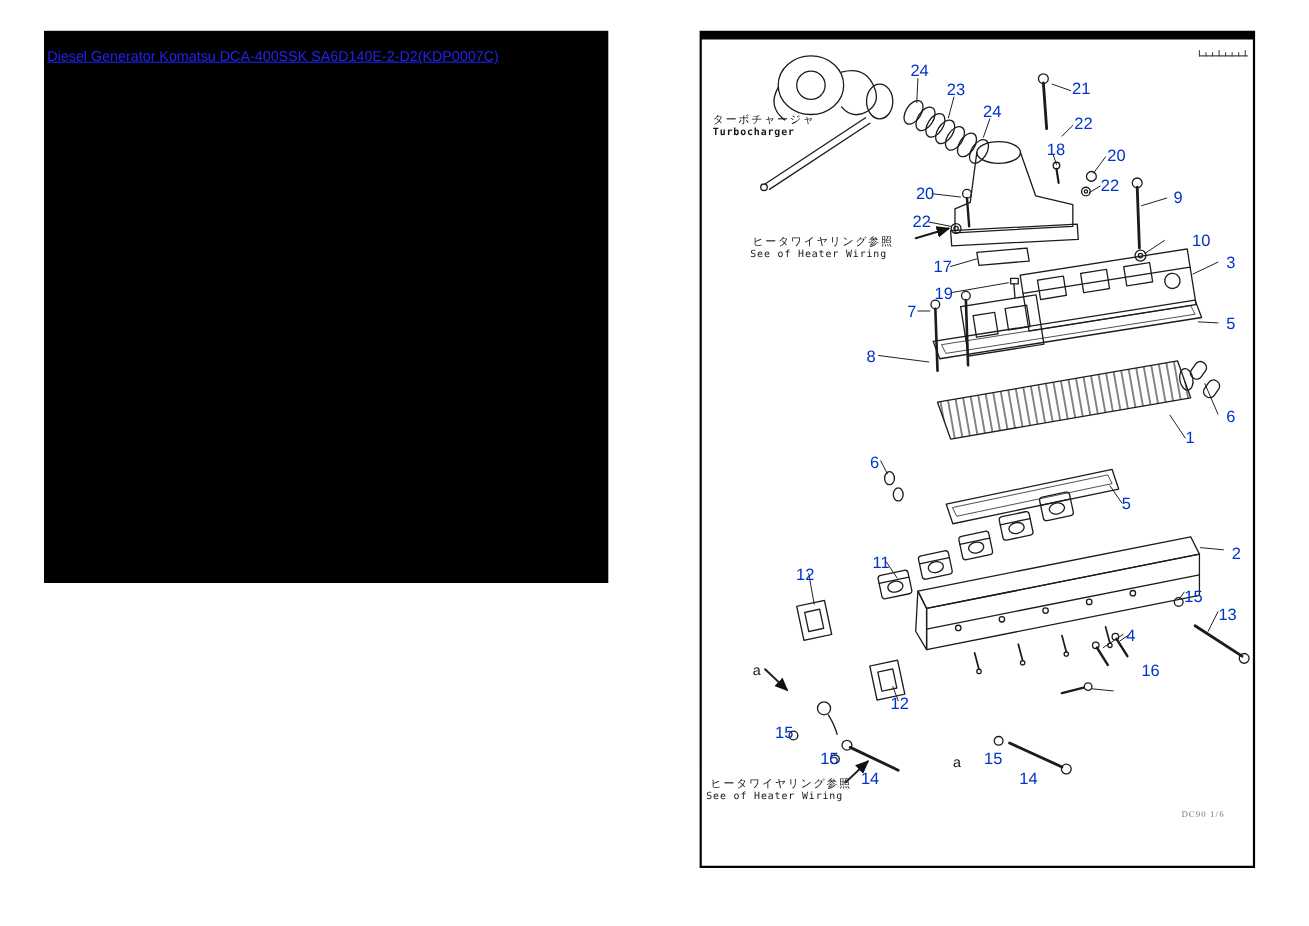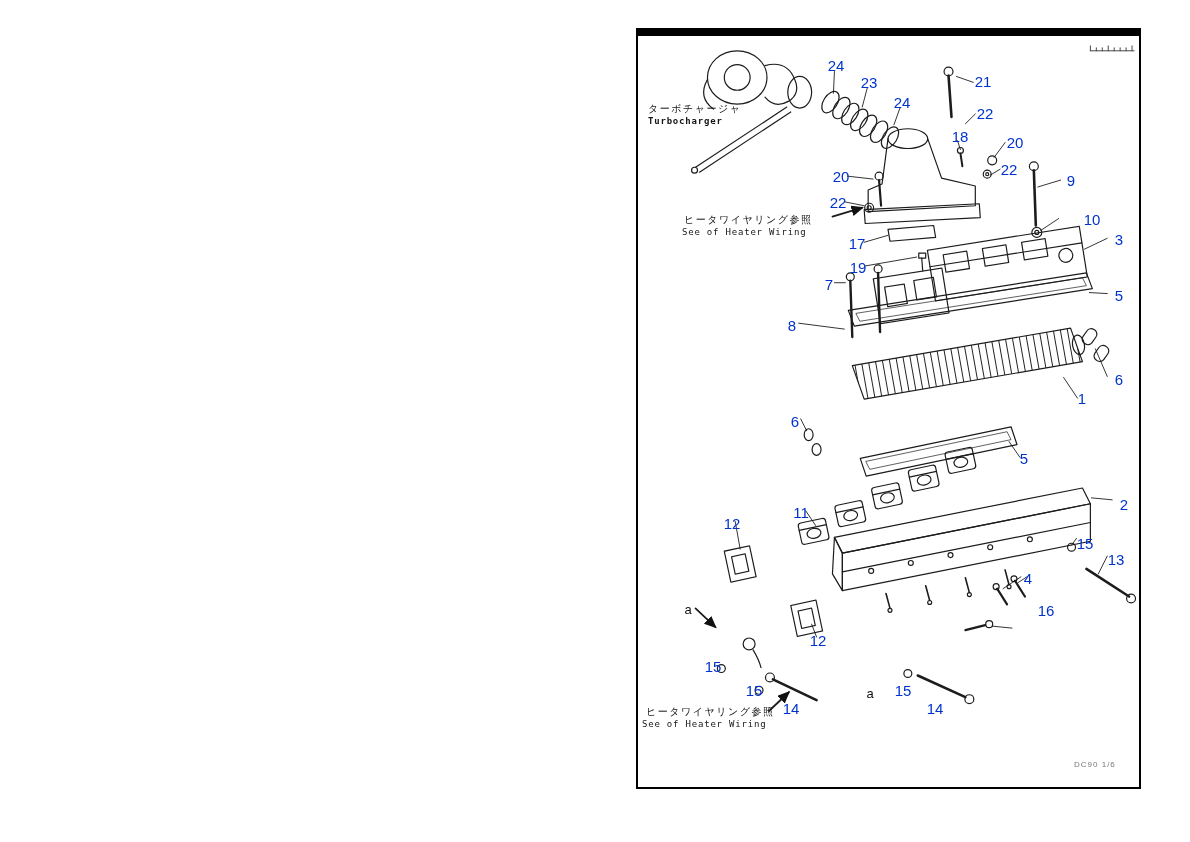--- a/index.html
+++ b/index.html
@@ -18,31 +18,34 @@
   .jp{font-family:Liberation Serif, serif;font-size:10px;letter-spacing:1.5px;}
   .en{font-family:"DejaVu Sans Mono",monospace;font-size:9px;letter-spacing:.8px;}
   .turbo-jp{left:10px;top:66px;}
   .turbo-en{left:10px;top:80px;font-weight:bold;}
   .heater1-jp{left:46px;top:177px;}
   .heater1-en{left:44px;top:191px;}
   .heater2-jp{left:8px;top:669px;}
   .heater2-en{left:4px;top:683px;}
   .watermark{position:absolute;left:250px;top:345px;font-size:19px;color:#8f8f8f;
         letter-spacing:.5px;opacity:.9;}
-  .drawing-no{position:absolute;left:436px;top:724px;font-family:Liberation Sans, sans-serif;
+  .drawing-no{position:absolute;left:436px;top:700px;font-family:Liberation Serif, serif;
         font-size:8px;color:#777;letter-spacing:1px;}
   .callouts{position:absolute;left:0;top:0;width:100%;height:100%;pointer-events:none;padding-left:48px;}
   .callout{position:absolute;transform:translate(-50%,-50%);
         font:15px/1 "Liberation Sans",sans-serif;color:var(--callout,#0033cc);}
 </style>
 </head>
 <body>
 
 <div class="page">
 
+  <div class="left-black-panel">
+    <a class="part-link" href="#">Diesel Generator Komatsu DCA-400SSK SA6D140E-2-D2(KDP0007C)</a>
+  </div>
 
   <div class="diagram-panel">
 
     <svg viewBox="0 0 505 761" preserveAspectRatio="none" fill="none" stroke="#1c1c1c" stroke-width="1.2" stroke-linecap="round" stroke-linejoin="round">
       <defs>
         <pattern id="fins" width="7" height="14" patternUnits="userSpaceOnUse" patternTransform="rotate(-10)">
           <line x1="3.5" y1="0" x2="3.5" y2="14" stroke="#222" stroke-width="1"></line>
         </pattern>
         <marker id="arw" markerWidth="8" markerHeight="8" refX="6" refY="3" orient="auto">
           <path d="M0 0 L7 3 L0 6 Z" fill="#111" stroke="none"></path>

